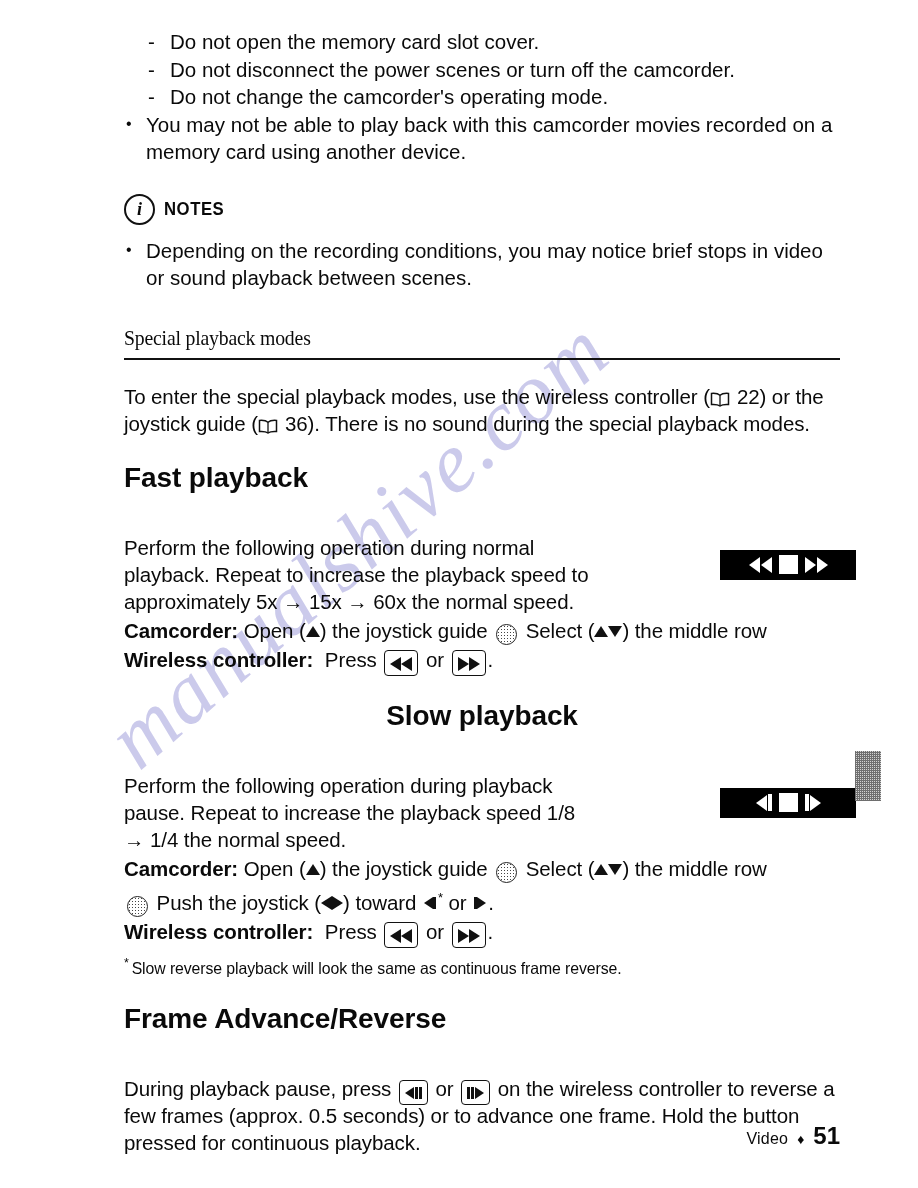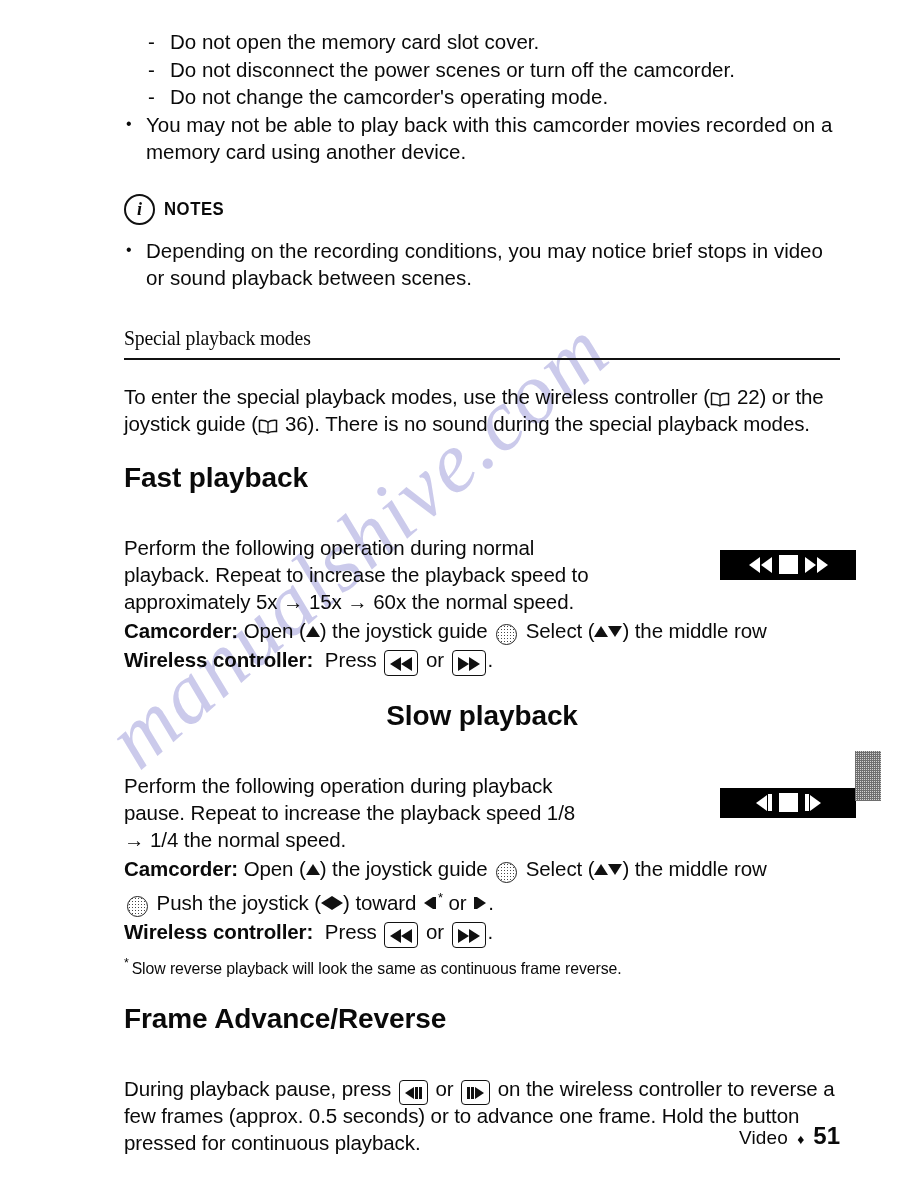--- a/index.html
+++ b/index.html
@@ -283,21 +283,21 @@
   
   #footer {
     position: absolute;
     right: 78px;
     bottom: 38px;
     display: flex;
     align-items: baseline;
     gap: 9px;
     z-index: 11;
   }
-  #footer .f-label { font-size: 19px; letter-spacing: 0.2px; }
+  #footer .f-label { font-size: 16px; letter-spacing: 0.2px; }
   #footer .f-diamond { font-size: 14px; }
   #footer .f-page { font-size: 24px; font-weight: bold; }
 
   .op-line { margin-top: 2px; }
   .sp { display: inline-block; width: 6px; }
 </style>
 </head>
 <body>
 
 <div id="watermark">

